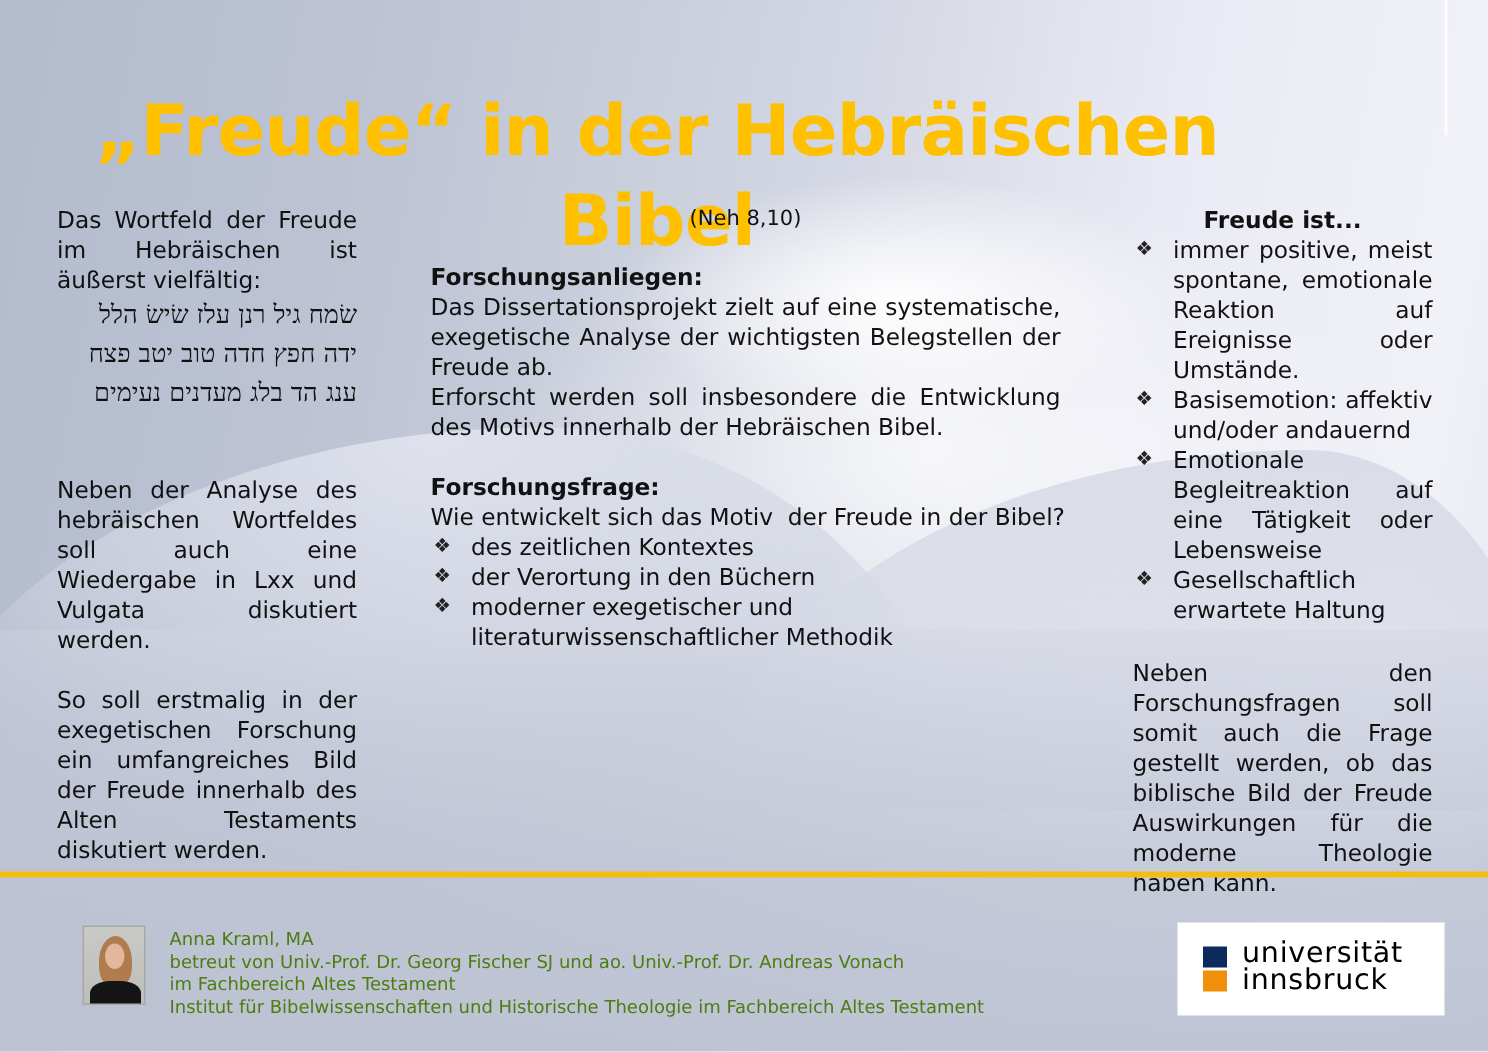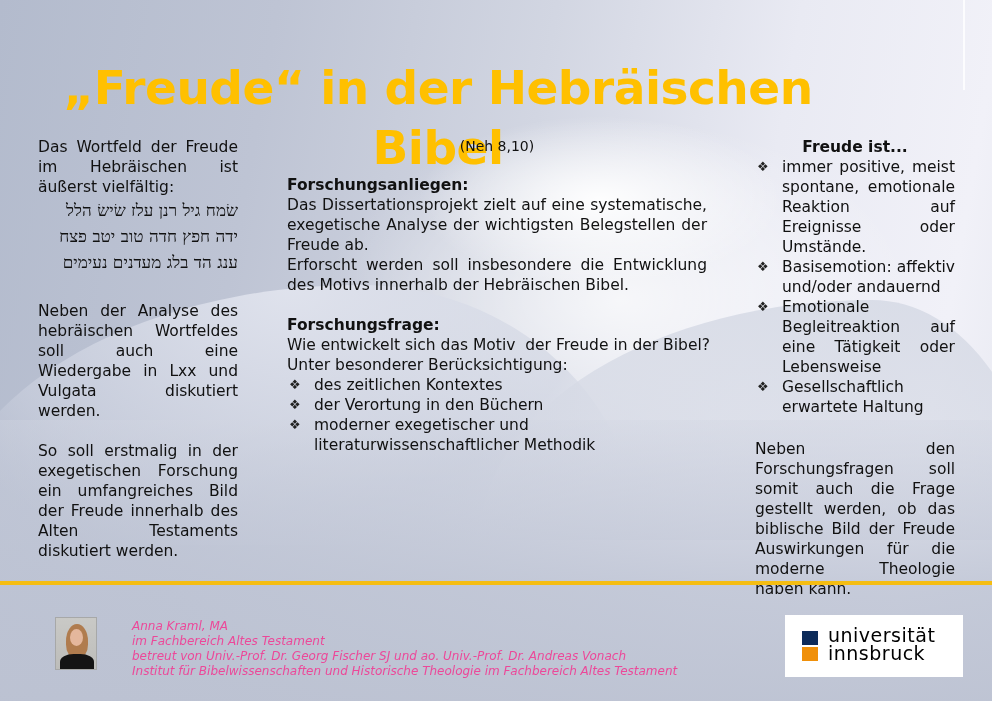--- a/index.html
+++ b/index.html
@@ -97,21 +97,21 @@
   .photo .face {
     position: absolute; left: 14px; top: 11px; width: 13px; height: 17px;
     background: #e4b79c; border-radius: 50%;
   }
   .photo .body {
     position: absolute; left: 4px; top: 36px; width: 34px; height: 20px;
     background: #141414; border-radius: 40% 40% 0 0;
   }
 
   .footer-text {
-    position: absolute; left: 132px; top: 619px; font-size: 12px; line-height: 15px; color: #ec4899; font-style: italic;
+    position: absolute; left: 113px; top: 619px; font-size: 12px; line-height: 15px; color: #4d7c0f;
   }
 
   .logo-box {
     position: absolute; left: 785px; top: 615px; width: 178px; height: 62px;
     background: #ffffff;
   }
   .logo-sq1 { position: absolute; left: 17px; top: 16px; width: 16px; height: 14px; background: #0d2b5a; }
   .logo-sq2 { position: absolute; left: 17px; top: 32px; width: 16px; height: 14px; background: #f0900a; }
   .logo-text {
     position: absolute; left: 43px; top: 11px;
@@ -129,38 +129,37 @@
 
 <h1 class="title">„Freude“ in der Hebräischen Bibel</h1>
 
 <section class="col col-left">
   <p class="justify">Das Wortfeld der Freude im Hebräischen ist äußerst vielfältig:</p>
   <div class="hebrew">
     <div>שׂמח גיל רנן עלז שׂישׂ הלל</div>
     <div>ידה חפץ חדה טוב יטב פצח</div>
     <div>ענג הד בלג מעדנים נעימים</div>
   </div>
-  <p class="para justify" style="margin-top:26px;">Neben der Analyse des hebräischen Wortfeldes soll auch eine Wiedergabe in Lxx und Vulgata diskutiert werden.</p>
+  <p class="para justify" style="margin-top:42px;">Neben der Analyse des hebräischen Wortfeldes soll auch eine Wiedergabe in Lxx und Vulgata diskutiert werden.</p>
   <p class="para justify">So soll erstmalig in der exegetischen Forschung ein umfangreiches Bild der Freude innerhalb des Alten Testaments diskutiert werden.</p>
 </section>
 
 <section class="col col-mid">
   <div class="quote-ref">(Neh 8,10)</div>
 
 
   <div class="mid-sec">
     <div class="section-head">Forschungsanliegen:</div>
     <p class="justify">Das Dissertationsprojekt zielt auf eine systematische, exegetische Analyse der wichtigsten Belegstellen der Freude ab.</p>
     <p class="justify">Erforscht werden soll insbesondere die Entwicklung des Motivs innerhalb der Hebräischen Bibel.</p>
   </div>
 
   <div class="mid-sec">
     <div class="section-head">Forschungsfrage:</div>
     <p style="white-space:pre;">Wie entwickelt sich das Motiv  der Freude in der Bibel?</p>
-    <p>Unter besonderer Berücksichtigung:</p>
     <ul class="bullets">
       <li><span class="bul">❖</span><span>des zeitlichen Kontextes</span></li>
       <li><span class="bul">❖</span><span>der Verortung in den Büchern</span></li>
       <li><span class="bul">❖</span><span>moderner exegetischer und literaturwissenschaftlicher Methodik</span></li>
     </ul>
   </div>
 </section>
 
 <section class="col col-right">
   <div class="right-head">Freude ist...</div>
@@ -176,22 +175,22 @@
 <div class="rule"></div>
 
 <div class="photo">
   <div class="hair"></div>
   <div class="face"></div>
   <div class="body"></div>
 </div>
 
 <div class="footer-text">
   <div>Anna Kraml, MA</div>
+  <div>betreut von Univ.-Prof. Dr. Georg Fischer SJ und ao. Univ.-Prof. Dr. Andreas Vonach</div>
   <div>im Fachbereich Altes Testament</div>
-  <div>betreut von Univ.-Prof. Dr. Georg Fischer SJ und ao. Univ.-Prof. Dr. Andreas Vonach</div>
   <div>Institut für Bibelwissenschaften und Historische Theologie im Fachbereich Altes Testament</div>
 </div>
 
 <div class="logo-box">
   <div class="logo-sq1"></div>
   <div class="logo-sq2"></div>
   <div class="logo-text">
     <div>universität</div>
     <div>innsbruck</div>
   </div>

